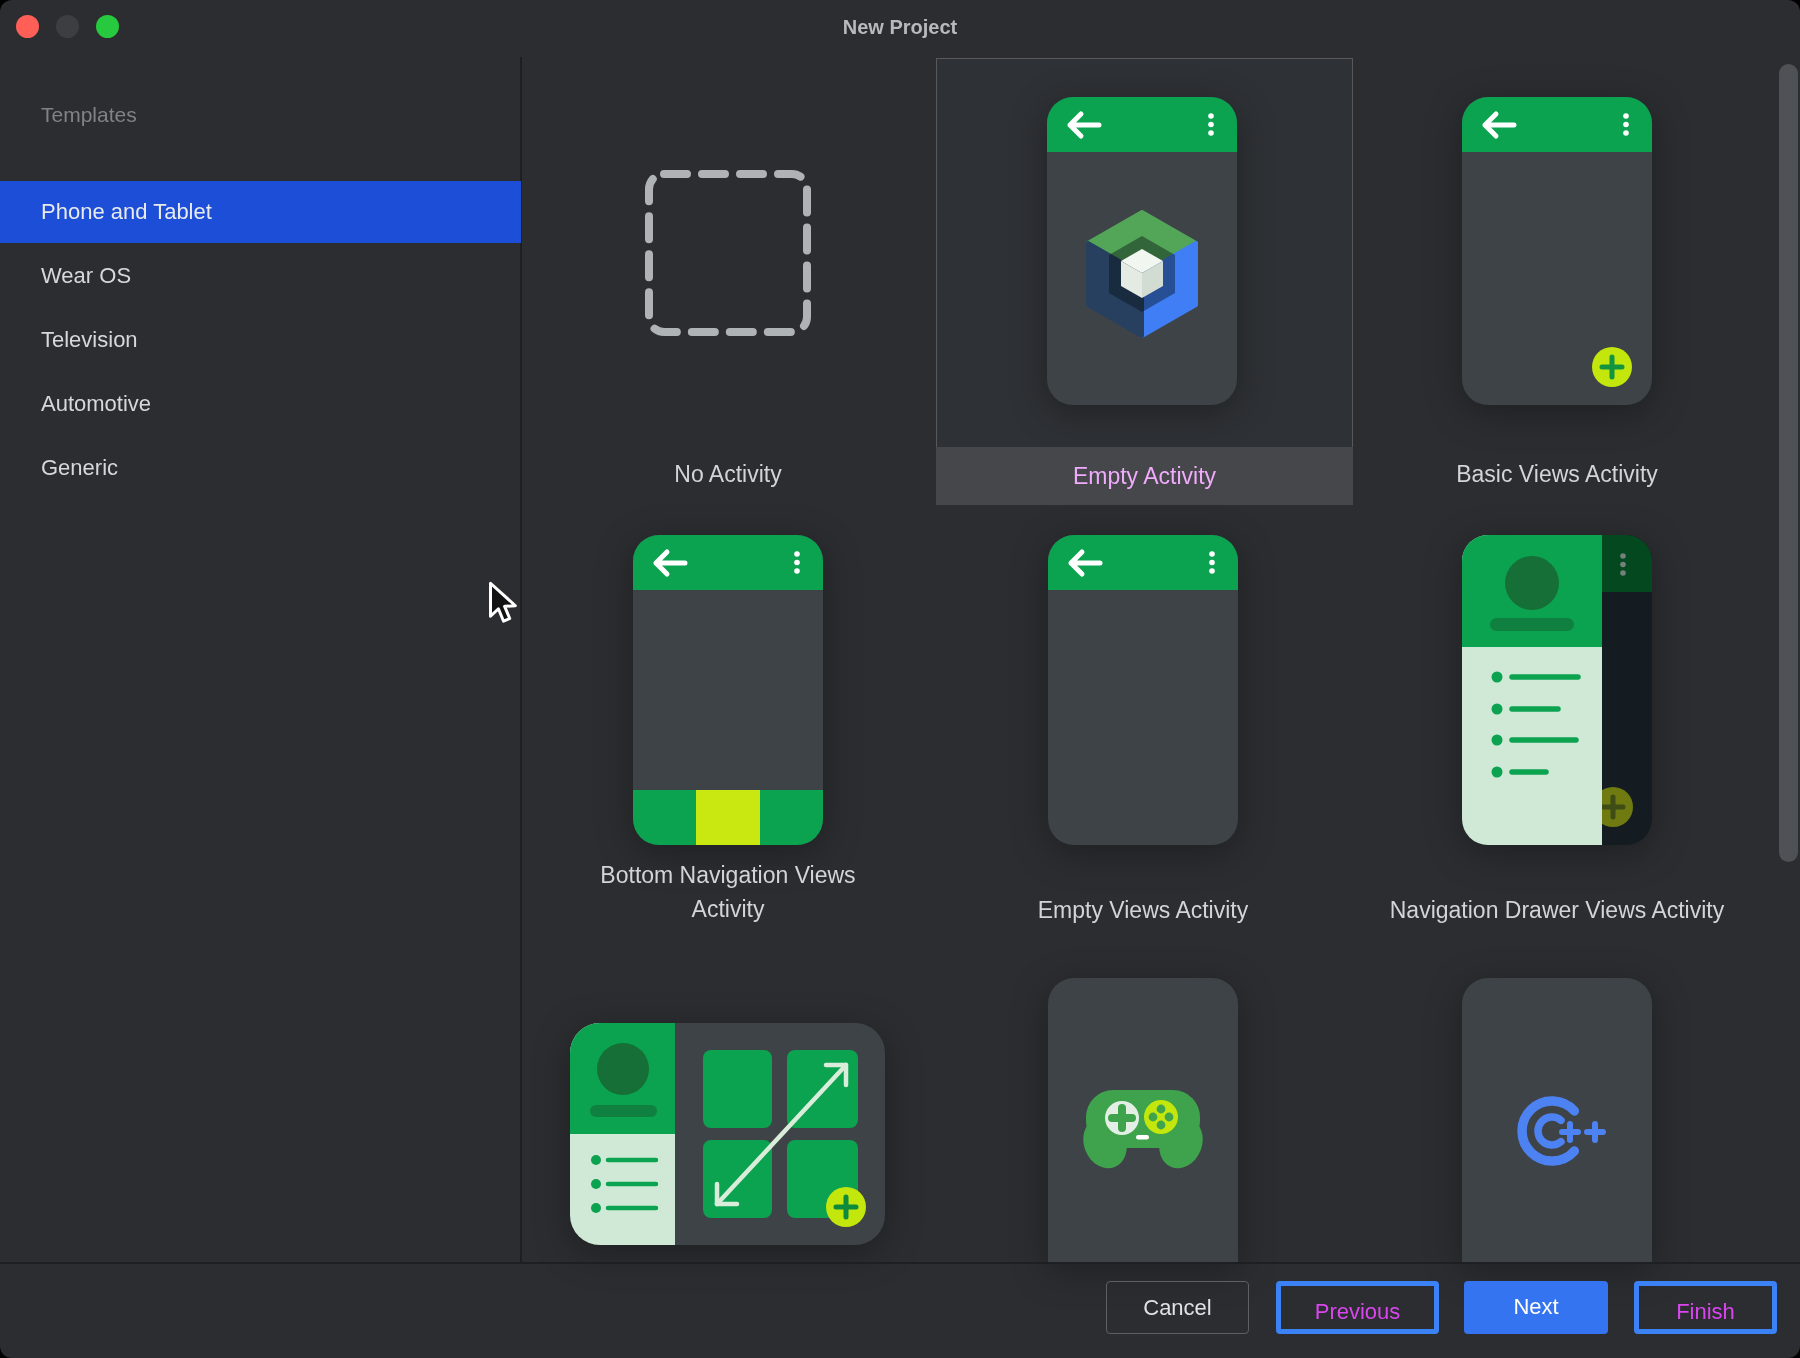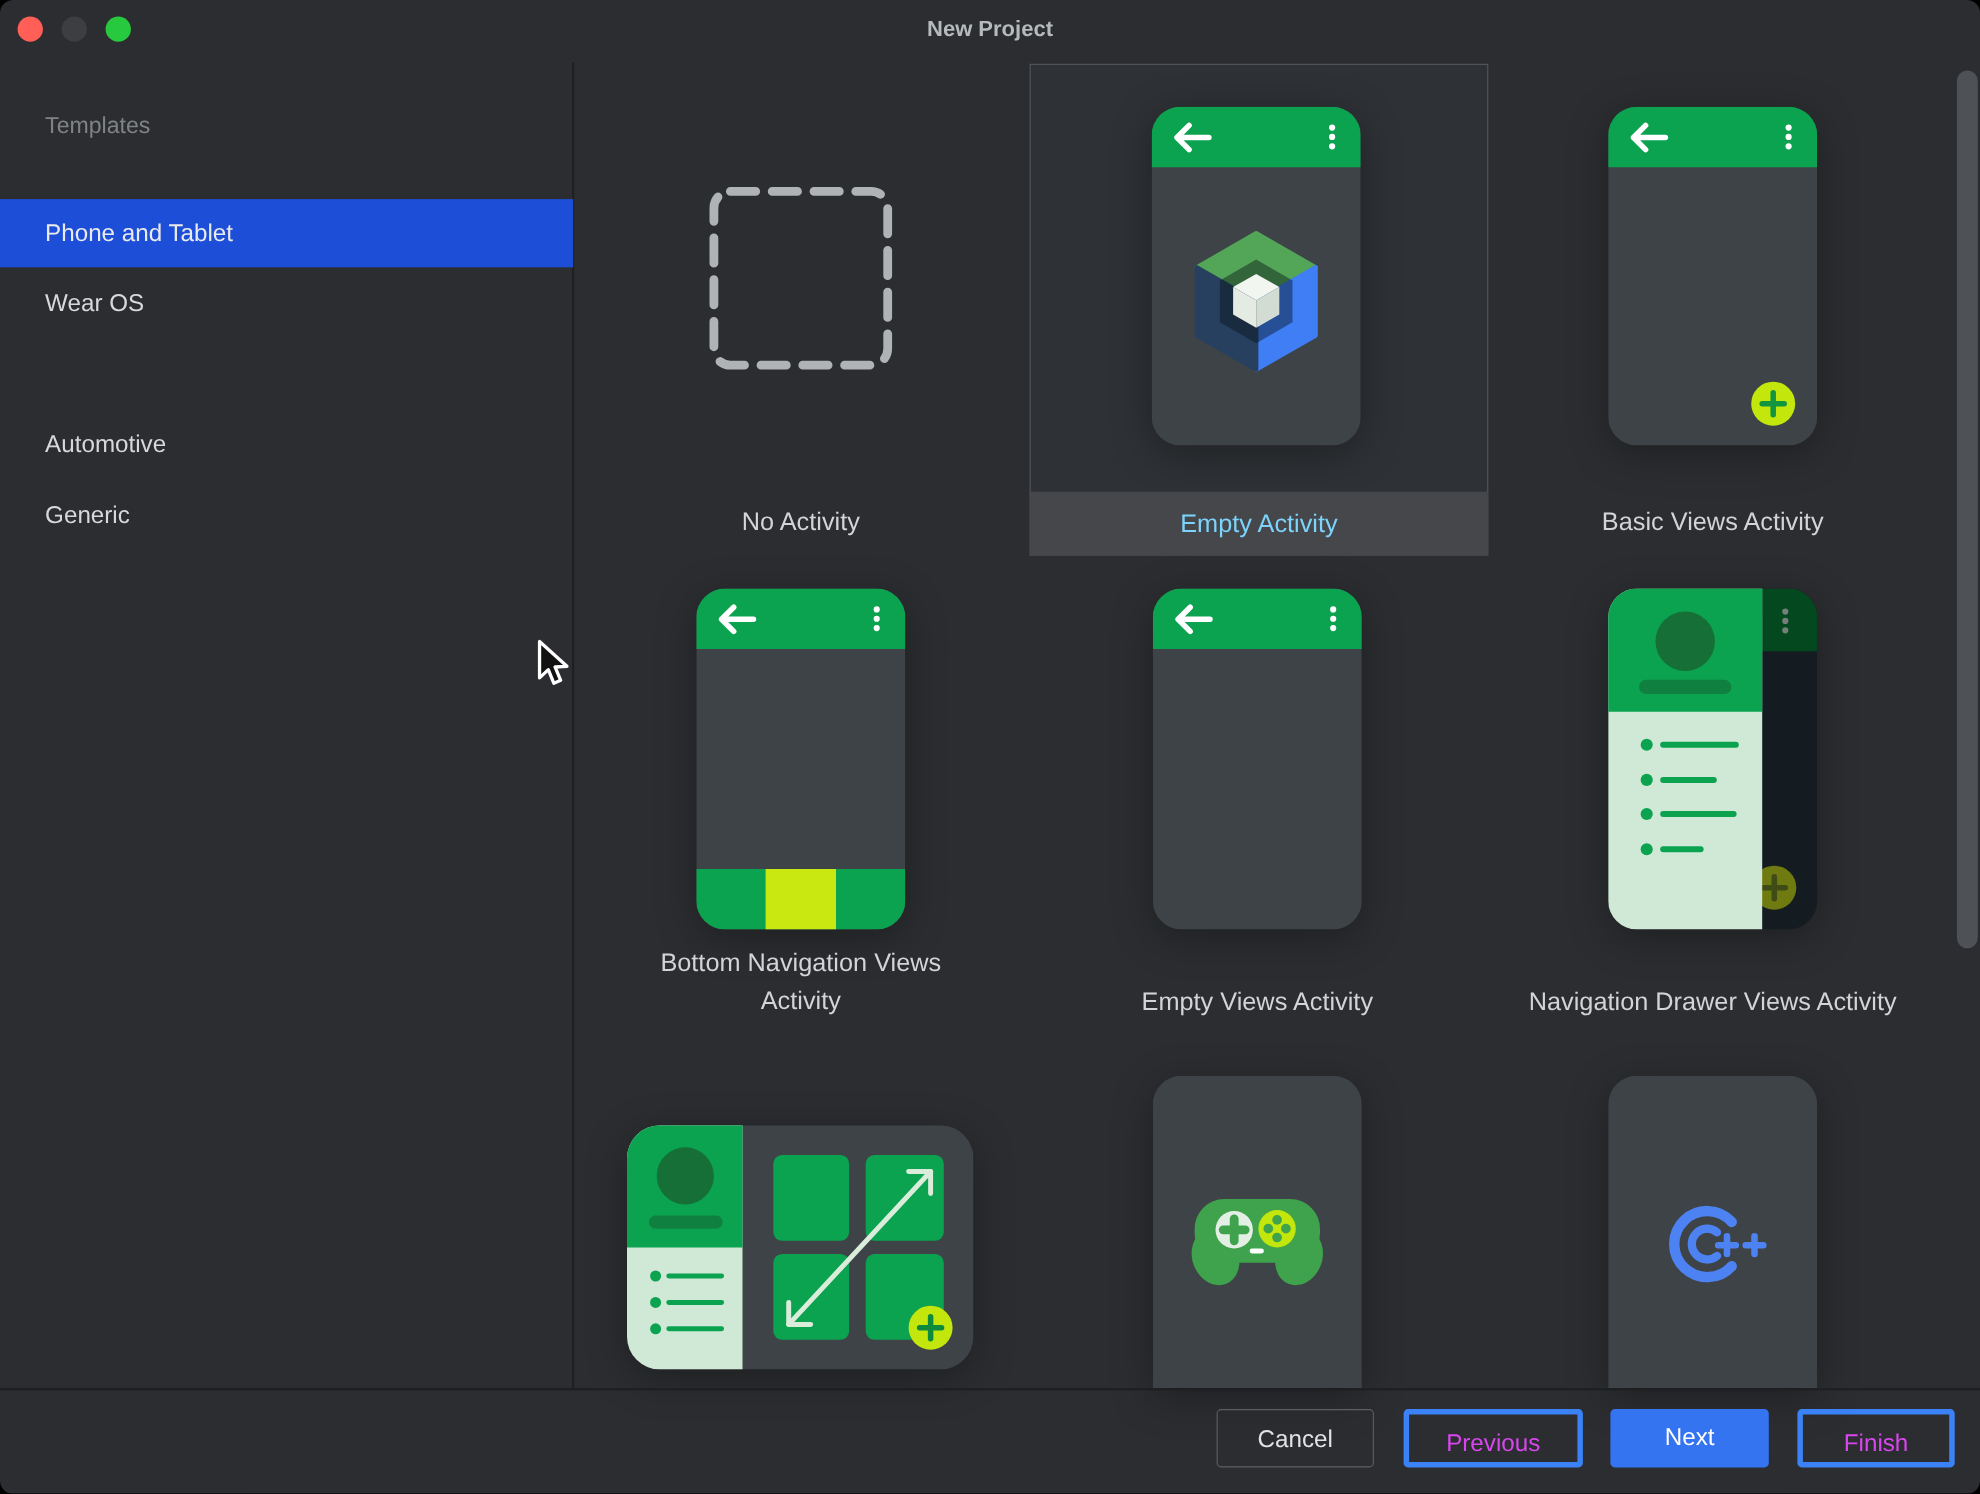--- a/index.html
+++ b/index.html
@@ -22,21 +22,21 @@
                   color:#808386;font-size:21px;}
   .side-item{position:absolute;left:0;width:521px;height:62px;line-height:62px;color:#d6d8db;
              font-size:22px;padding-left:41px;box-sizing:border-box;cursor:default;}
   .side-item.selected{background:#1d4ed8;color:#e8eaec;}
 
   
   .cell-label{position:absolute;text-align:center;color:#d2d4d7;font-size:23px;}
   .selected-cell{position:absolute;left:936px;top:58px;width:417px;height:447px;
                  border:1px solid #56585b;background:#2e3135;box-sizing:border-box;}
   .selected-band{position:absolute;left:936px;top:447px;width:417px;height:58px;background:#45474a;
-                 line-height:58px;text-align:center;color:#7dd3fc;font-size:23px;}
+                 line-height:58px;text-align:center;color:#f0abfc;font-size:23px;}
   .ph{position:absolute;filter:drop-shadow(0 8px 18px rgba(0,0,0,0.30));}
 
   
   .h-divider{position:absolute;left:0;top:1262px;width:1800px;height:2px;background:#1e1f22;}
   .btn{position:absolute;top:1281px;height:53px;border-radius:4px;font-size:22px;
        text-align:center;line-height:51px;box-sizing:border-box;cursor:default;}
   .btn-secondary{border:1px solid #5d6063;color:#e0e2e5;}
   .btn-disabled{border:5px solid #3b82f6;color:#d946ef;}
   .btn-primary{background:#3574f0;color:#ffffff;}
 
@@ -54,20 +54,21 @@
     <div class="traffic t-close"></div>
     <div class="traffic t-min"></div>
     <div class="traffic t-zoom"></div>
     <div class="win-title">New Project</div>
   </div>
 
   <div class="v-divider"></div>
   <div class="sidebar-header">Templates</div>
   <div class="side-item selected" style="top:181px">Phone and Tablet</div>
   <div class="side-item" style="top:245px">Wear OS</div>
+  <div class="side-item" style="top:309px">Television</div>
   <div class="side-item" style="top:373px">Automotive</div>
   <div class="side-item" style="top:437px">Generic</div>
 
   <div>
     <svg class="ph" style="left:643px;top:168px;filter:none" width="170" height="170">
       <rect x="6" y="6" width="158" height="158" rx="15" fill="none" stroke="#b0b3b6" stroke-width="8" stroke-dasharray="23 15" stroke-linecap="round"></rect>
     </svg>
     <div class="cell-label" style="left:568px;top:444px;width:320px;height:60px;line-height:60px">No Activity</div>
   </div>
 

